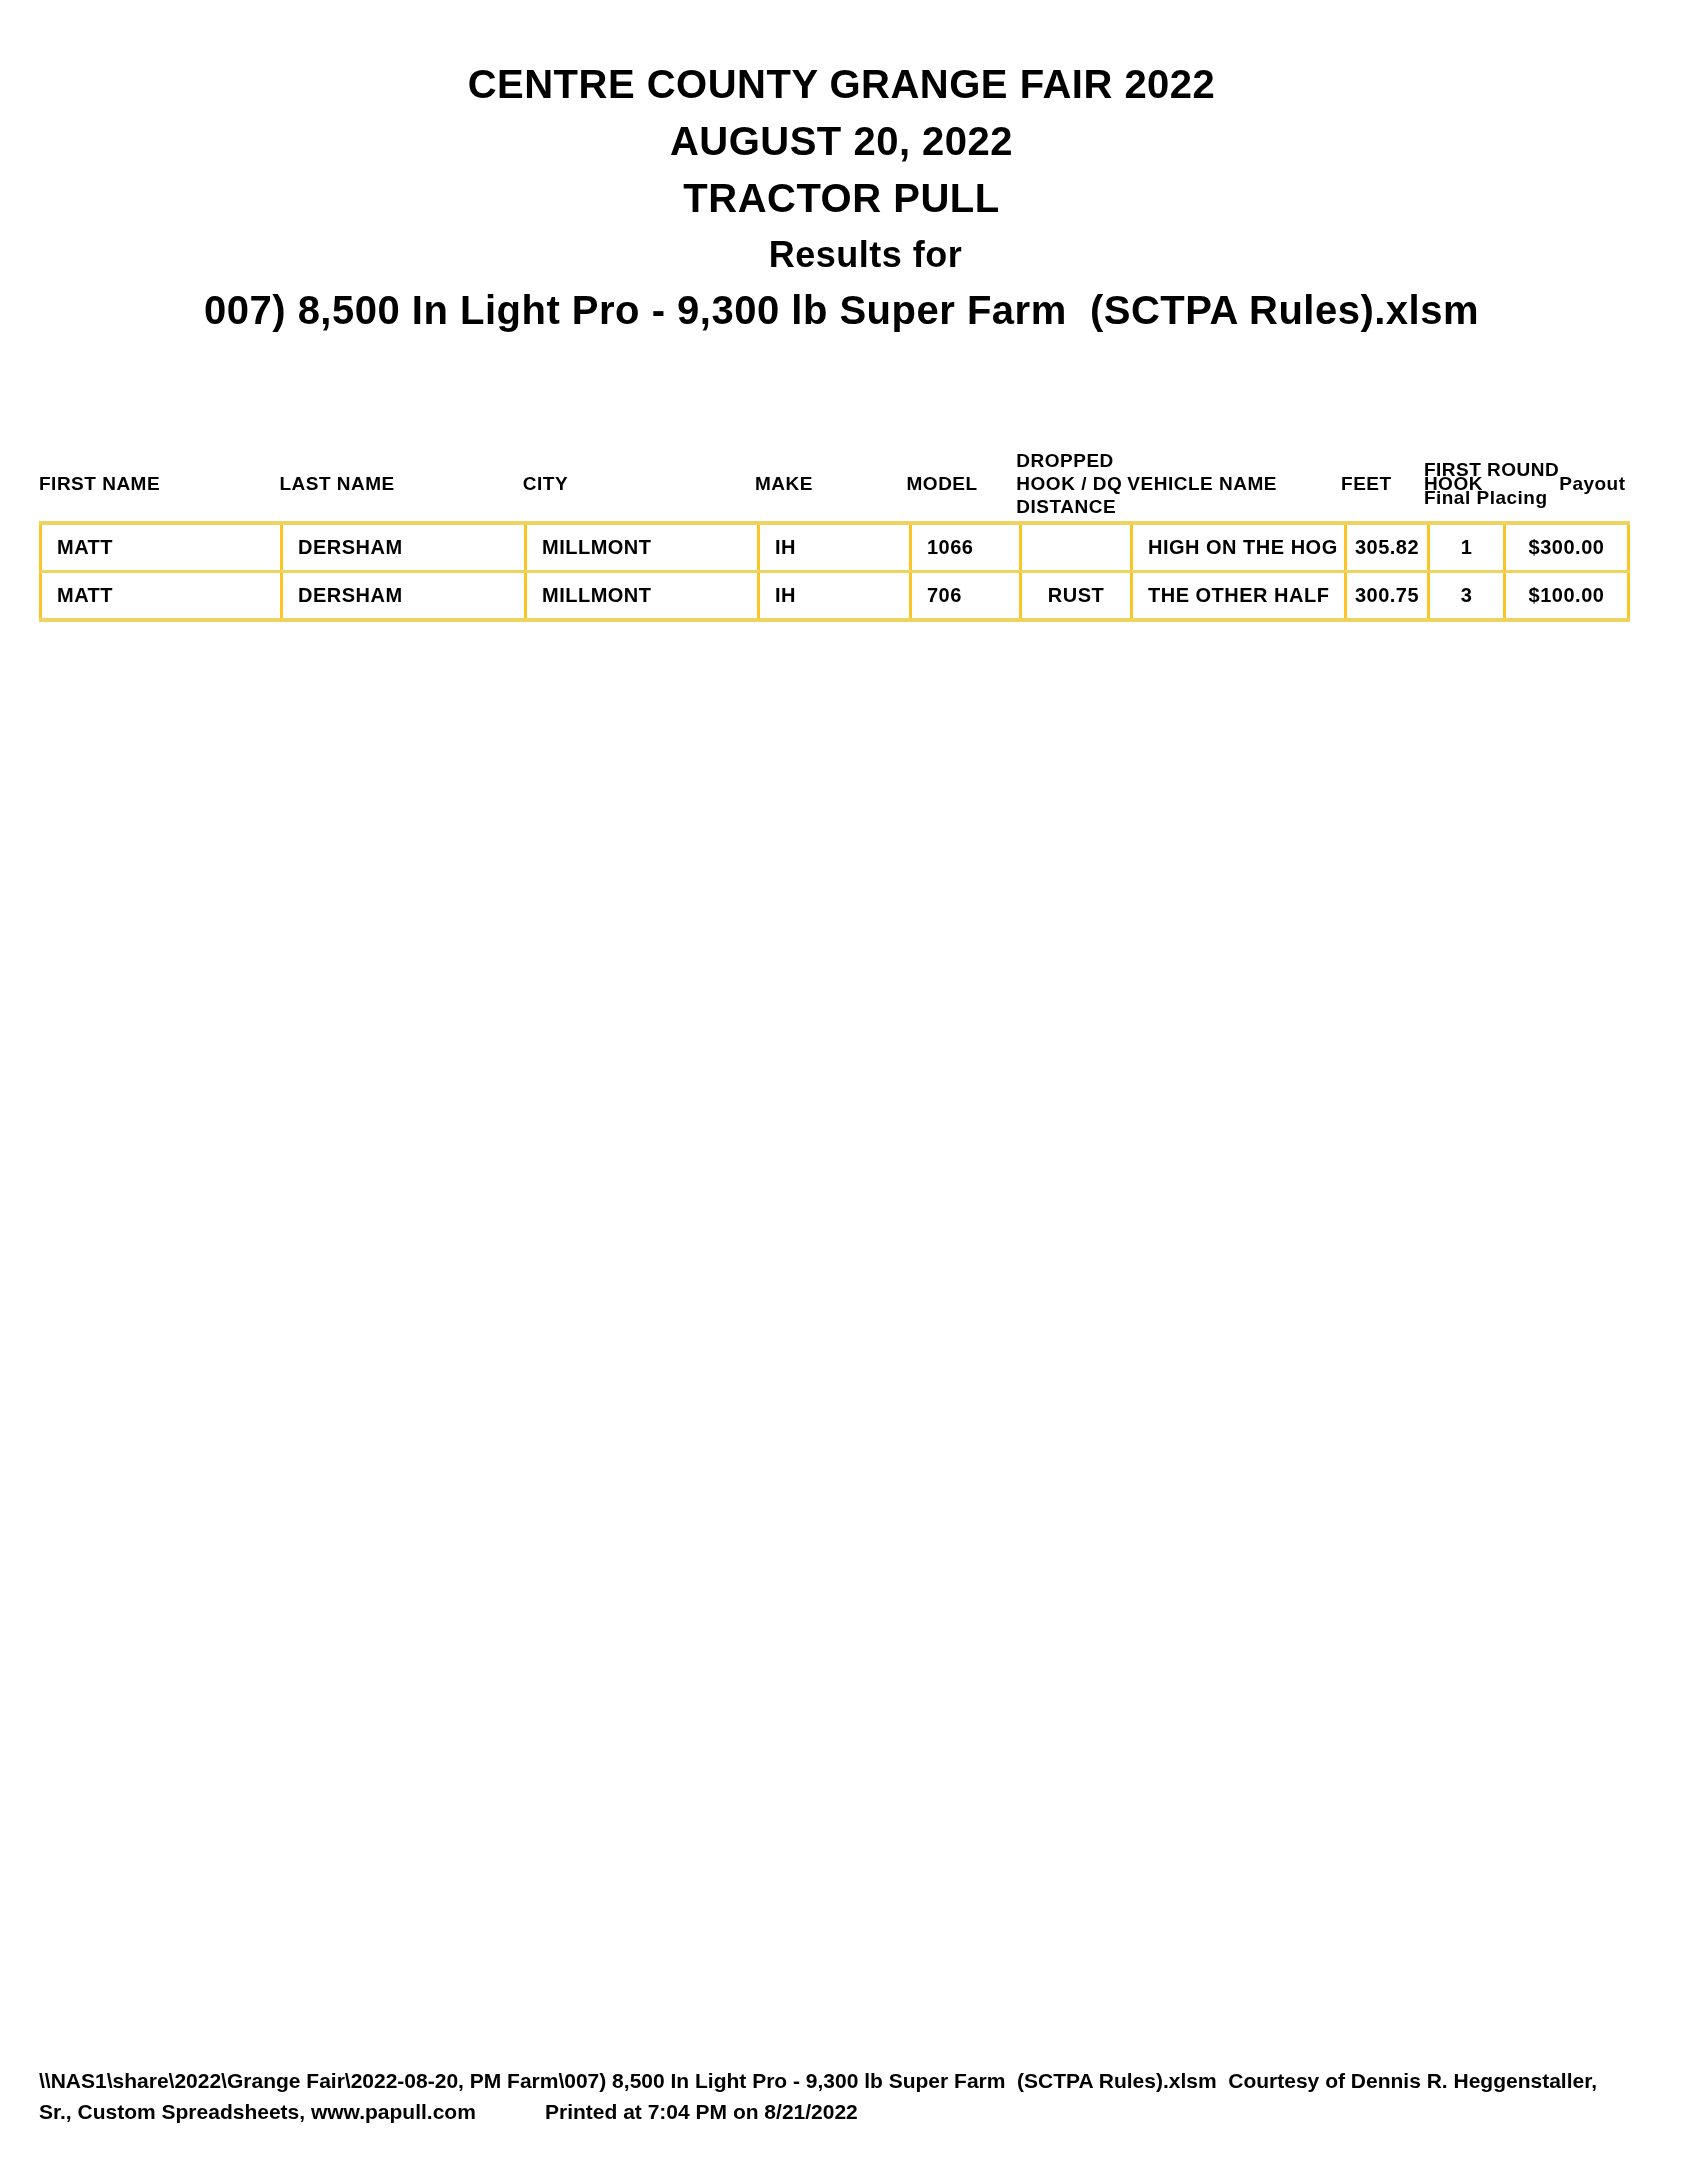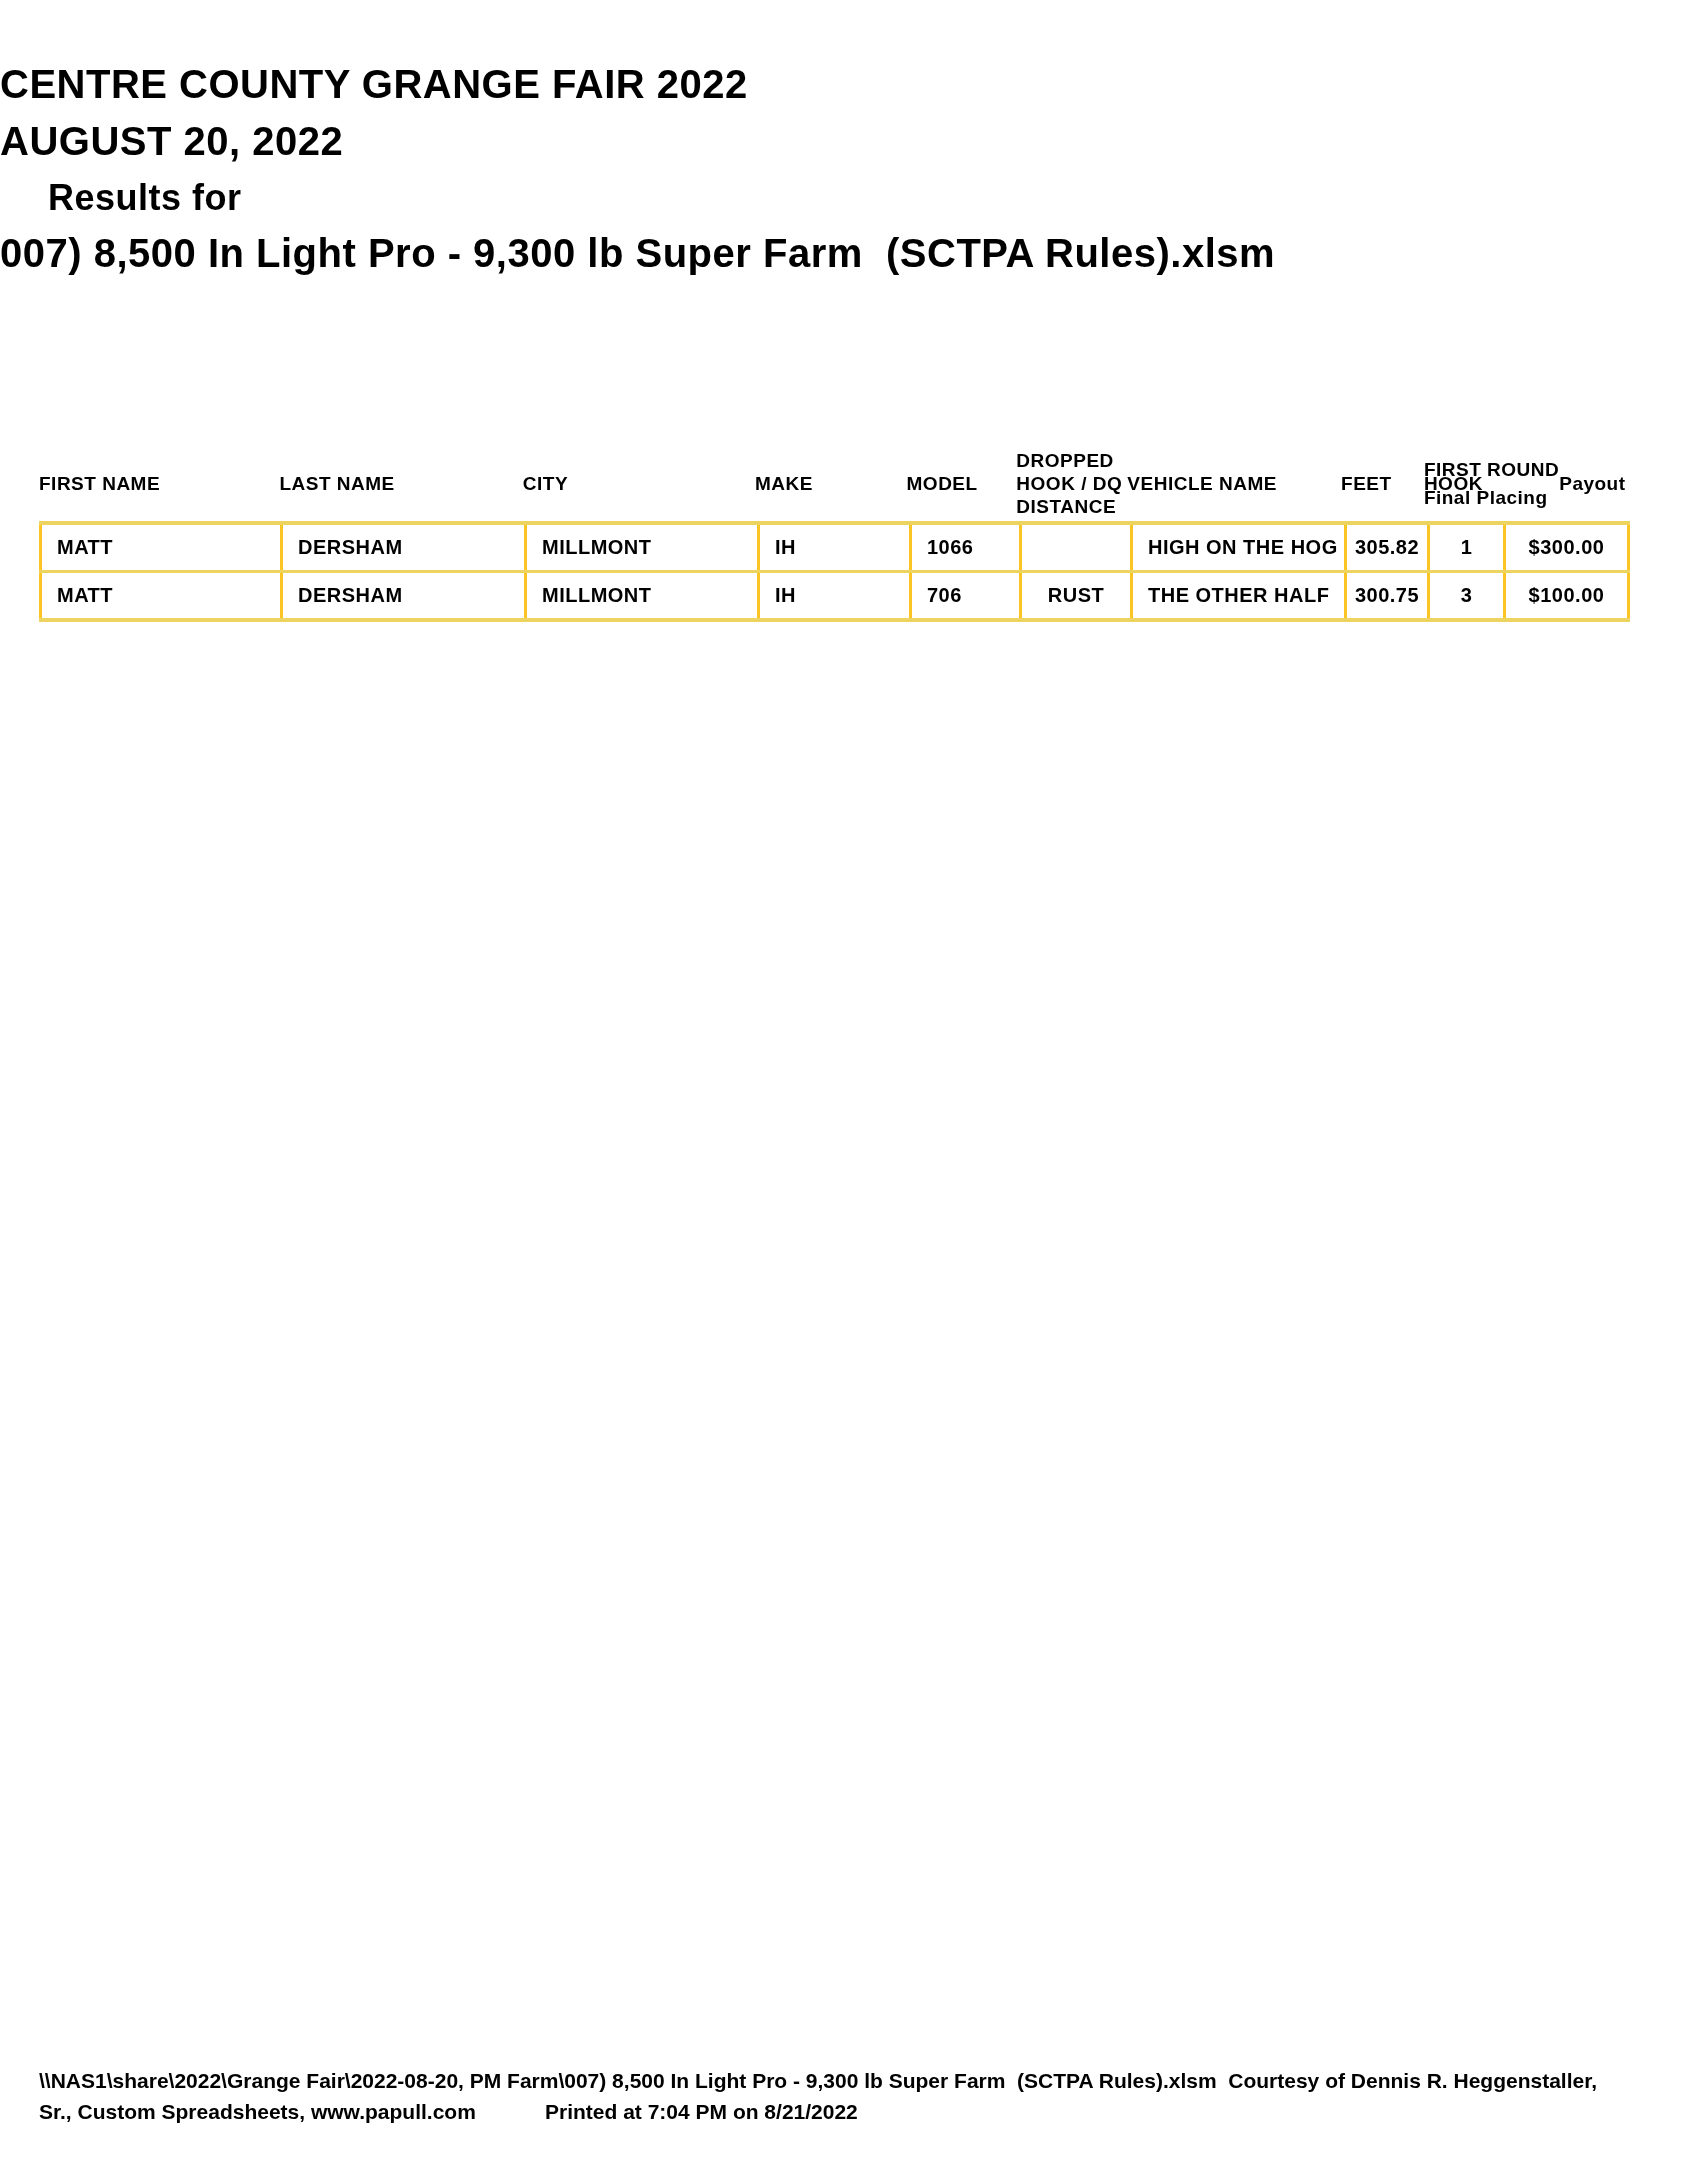--- a/index.html
+++ b/index.html
@@ -3,21 +3,21 @@
 <meta charset="utf-8">
 <style>
   html,body { margin:0; padding:0; background:#ffffff; }
   .page {
     position:relative; width:1683px; height:2178px; background:#ffffff;
     font-family:"Liberation Sans", sans-serif; font-weight:700; color:#000;
     overflow:hidden;
   }
 
   
-  .titles { position:absolute; top:56px; left:0; width:1683px; text-align:left; }
+  .titles { position:absolute; top:56px; left:0; width:1683px; text-align:center; }
   .titles div { white-space:pre; }
   .tl-main    { font-size:40px; line-height:57px; letter-spacing:0.5px; }
   .tl-results { font-size:36px; line-height:56px; letter-spacing:0.5px;padding-left:48px; }
   .tl-file    { font-size:40px; line-height:55px; letter-spacing:0.5px; }
 
   
   table.hdr {
     position:absolute; left:39px; top:446px;
     border-collapse:collapse; table-layout:fixed;
   }
@@ -52,20 +52,21 @@
   .footer .f2-right { position:absolute; left:506px; top:0; white-space:pre; }
 </style>
 </head>
 <body>
 
 <div class="page">
 
   <div class="titles">
     <div class="tl-main">CENTRE COUNTY GRANGE FAIR 2022</div>
     <div class="tl-main">AUGUST 20, 2022</div>
+    <div class="tl-main">TRACTOR PULL</div>
     <div class="tl-results">Results for</div>
     <div class="tl-file">007) 8,500 In Light Pro - 9,300 lb Super Farm  (SCTPA Rules).xlsm</div>
   </div>
 
   <table class="hdr">
     <colgroup>
       <col style="width:241px">
         <col style="width:244px">
         <col style="width:233px">
       <col style="width:152px">

